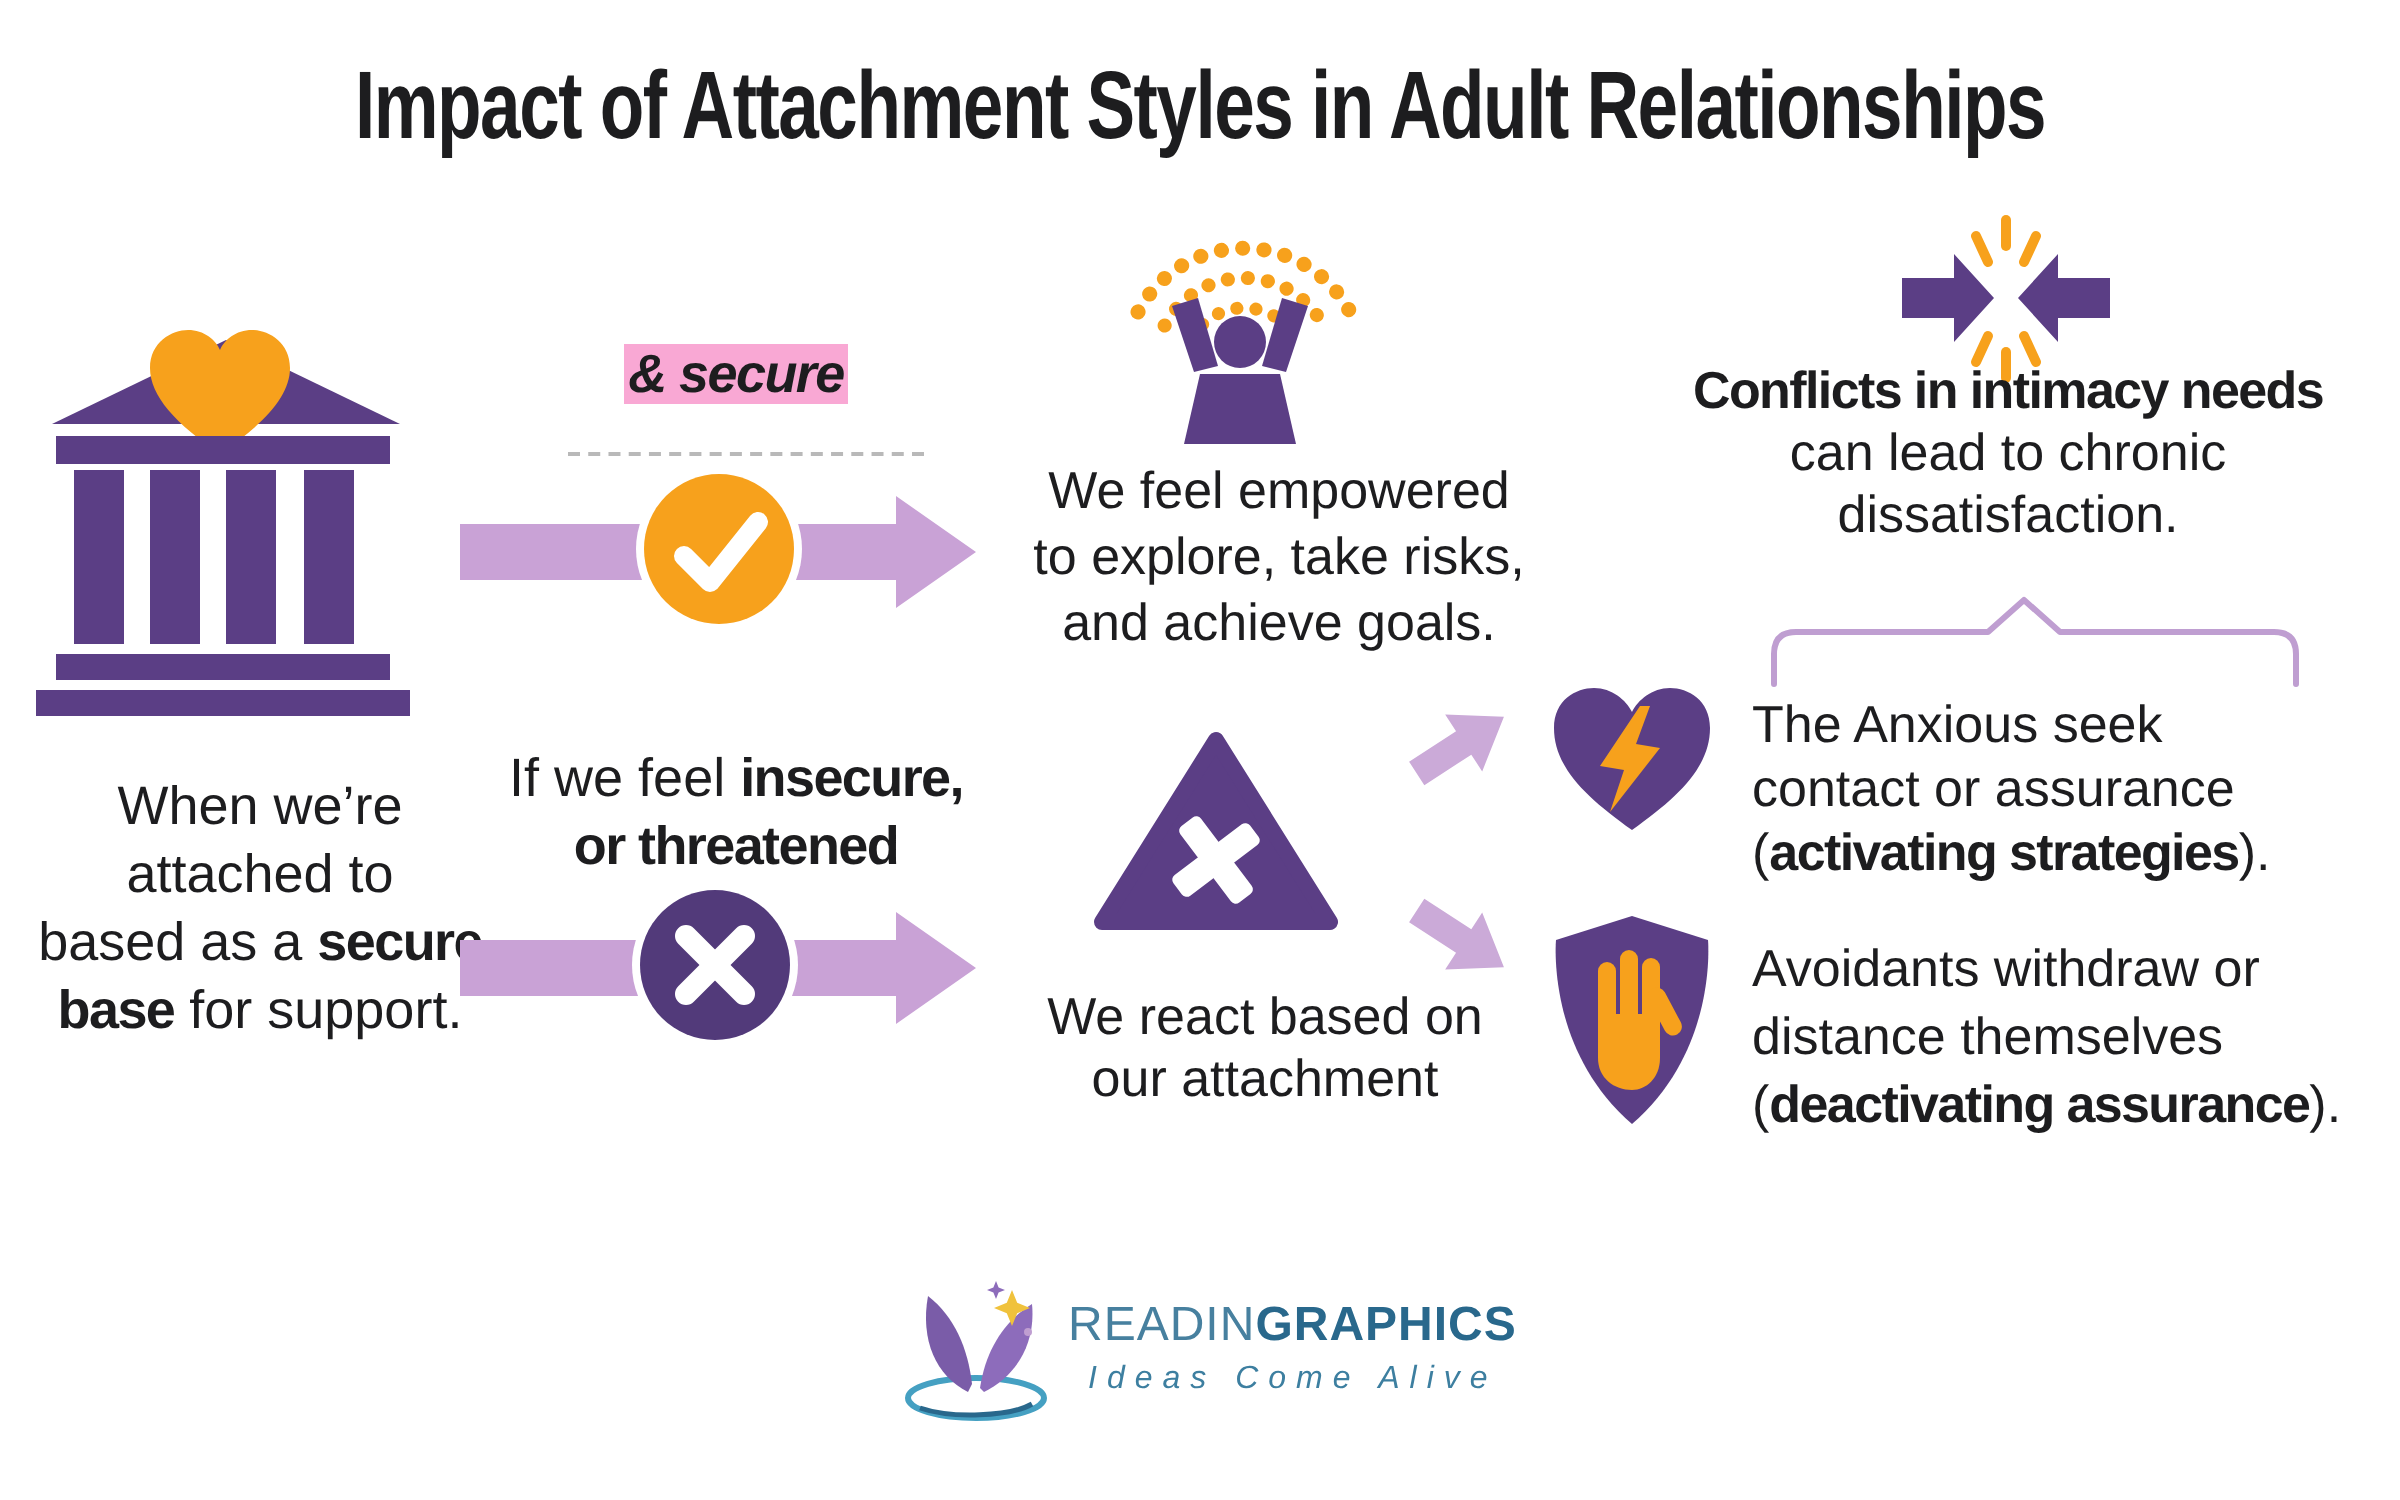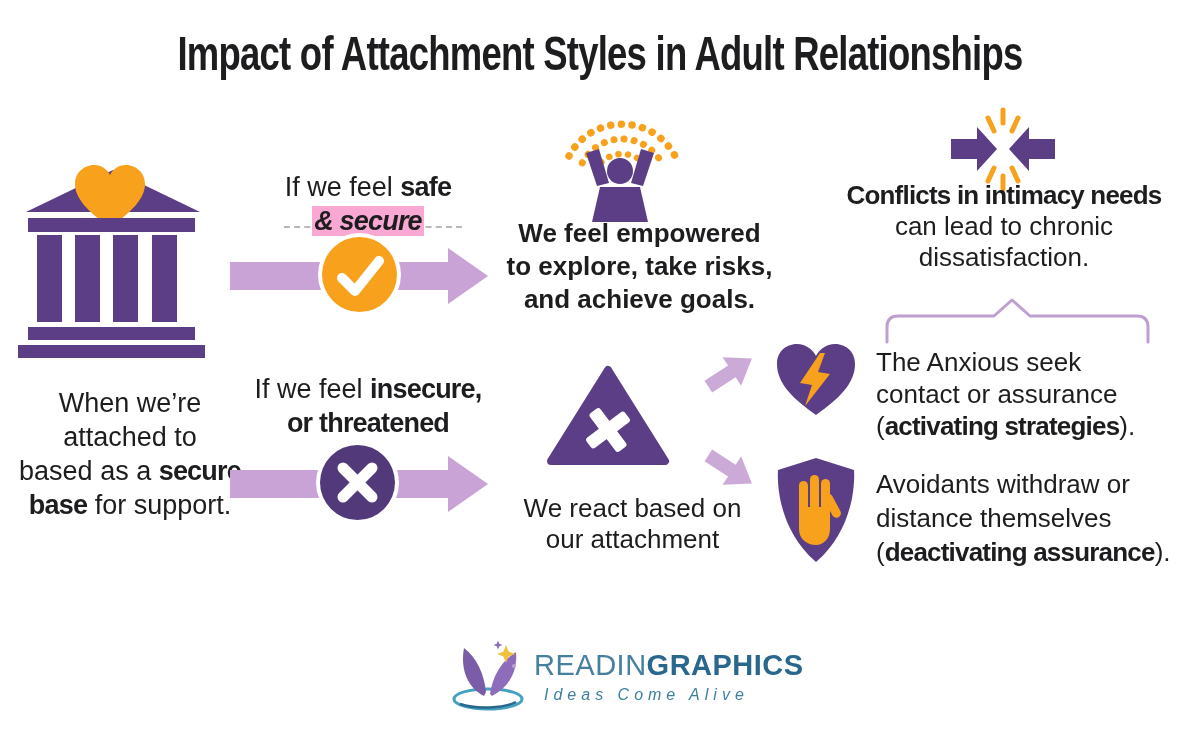--- a/index.html
+++ b/index.html
@@ -22,37 +22,37 @@
   #safe-label{left:256px;top:170px;width:224px;line-height:34px;font-size:27px;}
   #insecure-label{left:246px;top:372px;width:244px;line-height:34px;font-size:27px;}
   #safe-dash{left:284px;top:226px;width:178px;height:0;border-top:2px dashed #b9b9b9;}
   .whitebg span{background:#f9a8d4;padding:0 2px;font-style:italic;}
   #arrow-safe{left:230px;top:245px;}
   #arrow-insecure{left:230px;top:453px;}
   .badge{width:75px;height:75px;border-radius:50%;box-shadow:0 0 0 4px #fff;}
   #check-circle{left:322px;top:237px;background:var(--orange);}
   #x-circle{left:320px;top:445px;background:var(--purple_deep);}
   #person-icon{left:549px;top:112px;}
-  #empowered-text{left:497px;top:217px;width:285px;font-weight:bold;}
+  #empowered-text{left:497px;top:229px;width:285px;}
   #conflict-icon{left:948px;top:106px;}
   #conflict-text{left:812px;top:180px;width:384px;line-height:31px;}
   #conflict-text .line:first-child{letter-spacing:-0.5px;}
   #brace{left:880px;top:296px;}
   #triangle-icon{left:546px;top:364px;}
   #react-text{left:495px;top:493px;width:275px;line-height:31px;}
   .mini-arrow{width:58px;height:40px;}
   #arrow-up-small{left:702px;top:352px;transform:rotate(-33deg);}
   #arrow-down-small{left:702px;top:450px;transform:rotate(33deg);}
   #heart-icon{left:774px;top:341px;}
   #anxious-text{left:876px;top:346px;width:330px;text-align:left;line-height:32px;}
   #shield-icon{left:773px;top:455px;}
   #avoidant-text{left:876px;top:467px;width:330px;text-align:left;line-height:34px;}
   #logo{left:450px;top:638px;width:330px;height:84px;}
   #logo-text{position:absolute;left:84px;top:11px;white-space:nowrap;}
-  #brand-line{font-size:29px;letter-spacing:0.5px;}
+  #brand-line{font-size:24px;letter-spacing:0.5px;}
   #brand-regular{font-weight:400;color:var(--teal_light);}
   #brand-bold{font-weight:800;color:var(--teal_dark);}
   #tagline{font-size:16px;font-style:italic;letter-spacing:5px;color:var(--teal);margin-top:4px;padding-left:10px;}
 </style>
 </head>
 <body>
 
 <div id="title" class="abs">Impact of Attachment Styles in Adult Relationships</div>
 
 <svg id="building-icon" class="abs" style="left:18px;top:160px" width="190" height="200" viewBox="0 0 190 200">
@@ -70,21 +70,20 @@
 <div id="secure-base-text" class="abs tblock">
   <div class="line"><span>When we’re</span></div>
   <div class="line"><span>attached to</span></div>
   <div class="line"><span>based as a </span><span class="seg-b">secure</span></div>
   <div class="line"><span class="seg-b">base</span><span> for support.</span></div>
 </div>
 
 <div id="safe-dash" class="abs"></div>
 
 <div id="safe-label" class="abs tblock">
-  <div class="line"><span>If we feel </span><span class="seg-b">safe</span></div>
   <div class="line whitebg"><span class="seg-b">&amp; secure</span></div>
 </div>
 
 <svg id="arrow-safe" class="abs" width="262" height="62" viewBox="0 0 262 62">
   <path d="M0 17 L218 17 L218 3 L258 31 L218 59 L218 45 L0 45 Z" style="fill:var(--lavender)"></path>
 </svg>
 <div id="check-circle" class="abs badge">
   <svg width="75" height="75" viewBox="0 0 75 75">
     <polyline points="20,41 33,54 57,24" fill="none" stroke="#ffffff" stroke-width="10" stroke-linecap="round" stroke-linejoin="round"></polyline>
   </svg>

